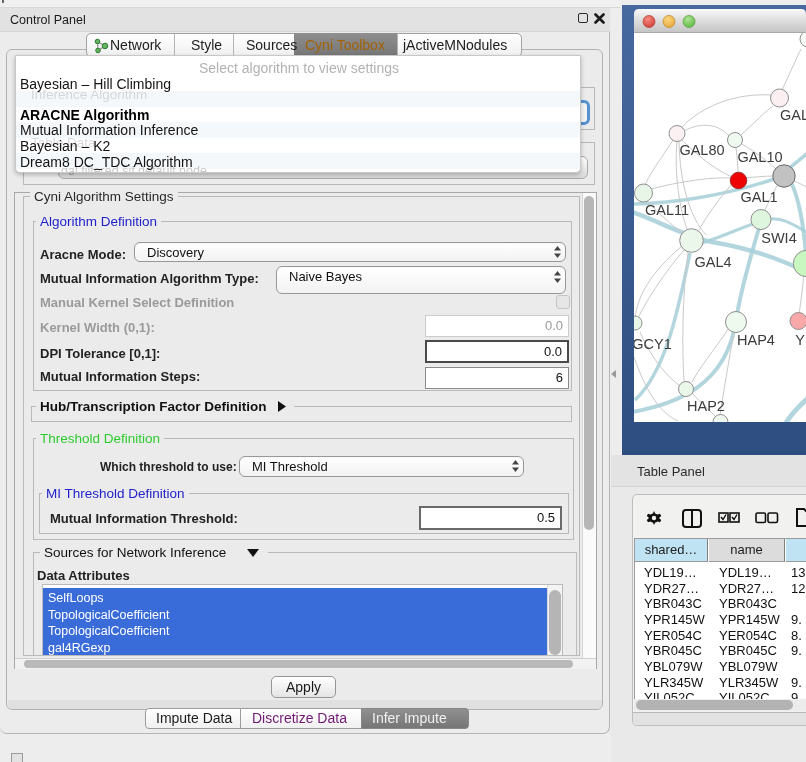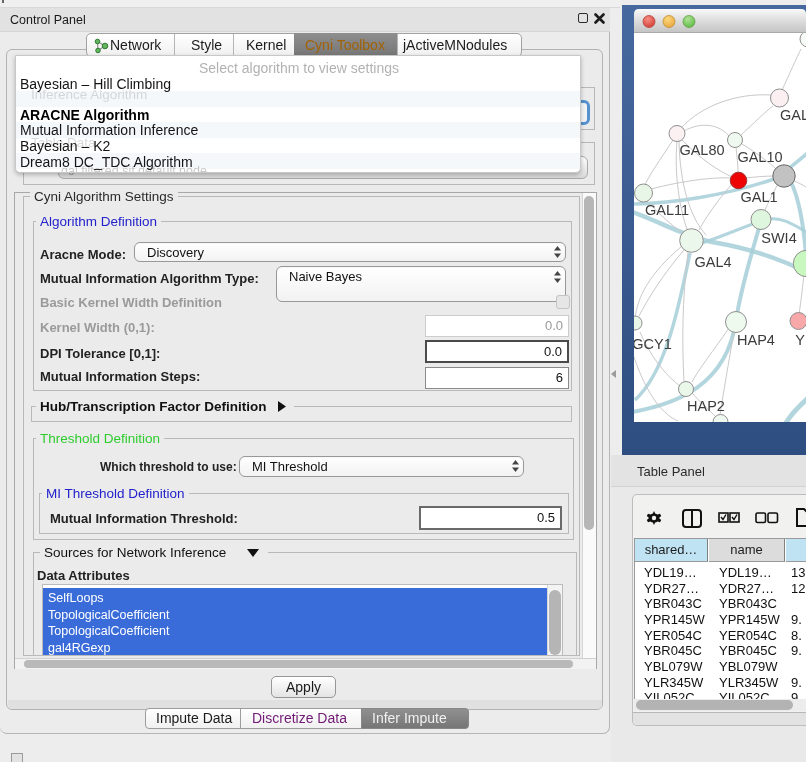--- a/index.html
+++ b/index.html
@@ -30,46 +30,46 @@
 <div class="abs" style="left:294px;top:33px;width:103px;height:24px;background:linear-gradient(#8f8f8f,#757575);"></div>
 <div class="abs" style="left:397px;top:34px;width:1px;height:22px;background:#b5b5b5;"></div>
 <svg class="abs" style="left:94px;top:38px;" width="15" height="16" viewBox="0 0 15 16">
     <path d="M3.5,3.5L11,8M3.5,3.5L4,12.5M4,12.5L11,8" stroke="#909090" stroke-width="1.2" fill="none"></path>
     <circle cx="3.5" cy="3.5" r="2.3" fill="#66b35f" stroke="#2e7d32"></circle>
     <circle cx="11" cy="8" r="2.8" fill="#66b35f" stroke="#2e7d32"></circle>
     <circle cx="4" cy="12.5" r="2.3" fill="#66b35f" stroke="#2e7d32"></circle>
   </svg>
 <div class="abs" style="left:110px;top:37px;font-size:14px;color:#1c1c1c;">Network</div>
 <div class="abs" style="left:191px;top:37px;font-size:14px;color:#1c1c1c;">Style</div>
-<div class="abs" style="left:246px;top:37px;font-size:14px;color:#1c1c1c;">Kernel</div>
+<div class="abs" style="left:246px;top:37px;font-size:14px;color:#1c1c1c;">Sources</div>
 <div class="abs" style="left:305px;top:37px;font-size:14px;color:#a16207;">Cyni Toolbox</div>
 <div class="abs" style="left:403px;top:37px;font-size:14px;color:#1c1c1c;">jActiveMNodules</div>
 
 <div class="abs" style="left:14px;top:192px;width:583px;height:477px;background:#ebebeb;border:1px solid #a8a8a8;"></div>
 
 <div class="grp" style="left:23px;top:196px;width:557px;height:460px;">
   <span class="gtitle" style="color:#2a2a2a;left:6px;">Cyni Algorithm Settings</span>
 </div>
 
 <div class="grp" style="left:33px;top:221px;width:539px;height:170px;">
   <span class="gtitle" style="color:#2222cc;">Algorithm Definition</span>
 </div>
 <div class="lbl abs" style="left:40px;top:247px;">Aracne Mode:</div>
 <div class="combo" style="left:134px;top:242px;width:432px;height:20px;">Discovery</div>
 <svg class="abs" style="left:553px;top:245px;" width="9" height="14" viewBox="0 0 9 14">
     <path d="M4.5,1 L8,5.5 L1,5.5 Z" fill="#444"></path>
     <path d="M4.5,13 L8,8.5 L1,8.5 Z" fill="#444"></path>
   </svg>
 <div class="lbl abs" style="left:40px;top:271px;">Mutual Information Algorithm Type:</div>
-<div class="combo" style="left:276px;top:266px;width:290px;height:36px;">Naive Bayes</div>
+<div class="combo" style="left:276px;top:266px;width:290px;height:28px;">Naive Bayes</div>
 <svg class="abs" style="left:553px;top:270px;" width="9" height="14" viewBox="0 0 9 14">
     <path d="M4.5,1 L8,5.5 L1,5.5 Z" fill="#444"></path>
     <path d="M4.5,13 L8,8.5 L1,8.5 Z" fill="#444"></path>
   </svg>
-<div class="glbl abs" style="left:40px;top:295px;">Basic Kernel Width Definition</div>
+<div class="glbl abs" style="left:40px;top:295px;">Manual Kernel Select Definition</div>
 <div class="abs" style="left:556px;top:295px;width:14px;height:14px;background:#e6e6e6;border:1px solid #c4c4c4;border-radius:3px;"></div>
 <div class="glbl abs" style="left:40px;top:320px;">Kernel Width (0,1):</div>
 <div class="field" style="left:425px;top:315px;width:144px;height:22px;border:1px solid #cccccc;color:#9a9a9a;line-height:20px;">0.0</div>
 <div class="lbl abs" style="left:40px;top:346px;">DPI Tolerance [0,1]:</div>
 <div class="field" style="left:425px;top:340px;width:144px;height:23px;border:2px solid #4a4a4a;line-height:19px;">0.0</div>
 <div class="lbl abs" style="left:40px;top:369px;">Mutual Information Steps:</div>
 <div class="field" style="left:425px;top:367px;width:144px;height:22px;border:1px solid #8a8a8a;line-height:20px;">6</div>
 
 <div class="abs" style="left:31px;top:406px;width:541px;height:16px;border-left:1px solid #b9b9b9;border-right:1px solid #b9b9b9;border-bottom:1px solid #b9b9b9;"></div>
 <div class="abs" style="left:31px;top:406px;width:541px;height:1px;background:#b9b9b9;"></div>

